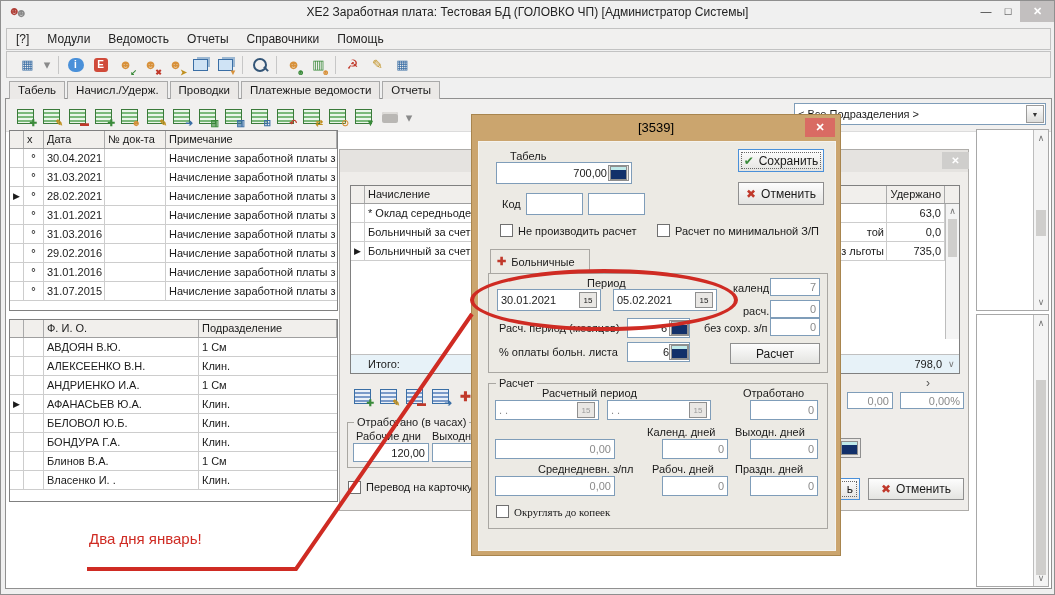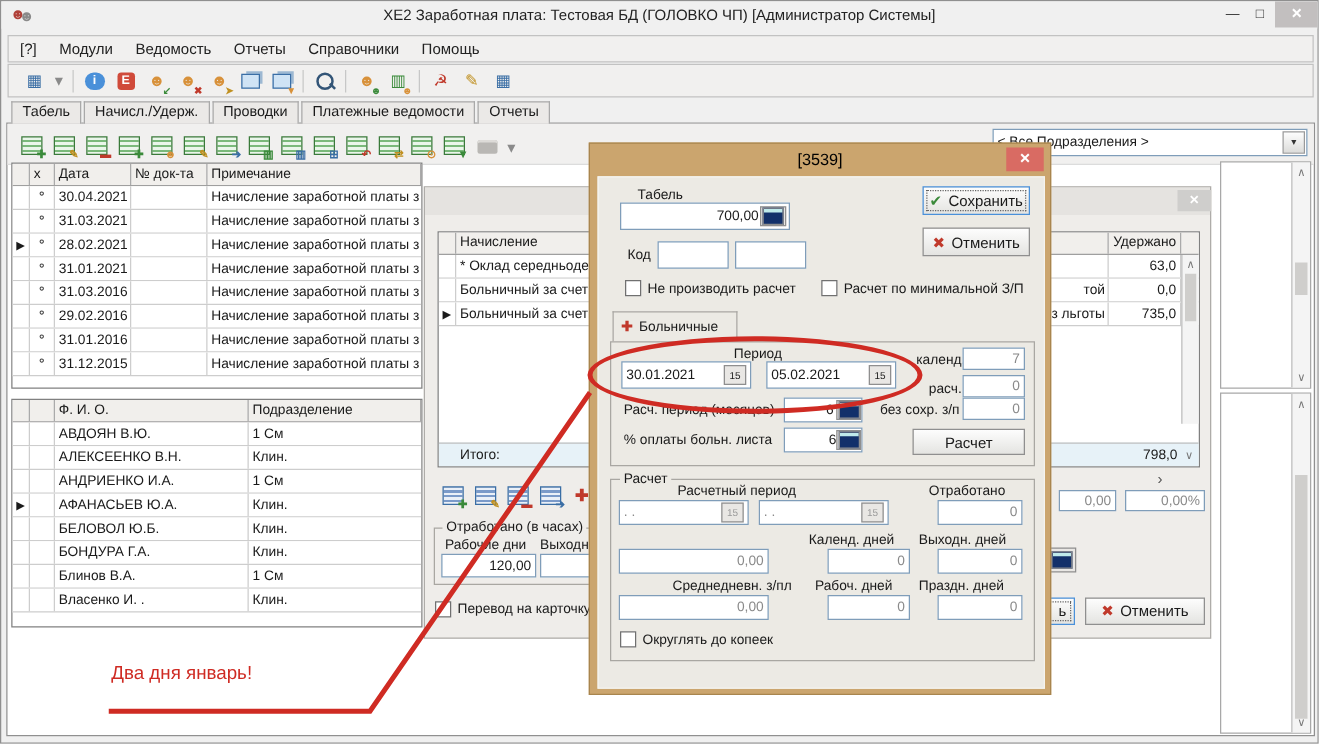--- a/index.html
+++ b/index.html
@@ -290,21 +290,21 @@
     <div class="grow">
         <span class="gcell c-sel"></span>
         <span class="gcell c-x dotc">°</span>
         <span class="gcell c-date">31.01.2016</span>
         <span class="gcell c-doc"></span>
         <span class="gcell c-note">Начисление заработной платы з</span>
       </div>
     <div class="grow">
         <span class="gcell c-sel"></span>
         <span class="gcell c-x dotc">°</span>
-        <span class="gcell c-date">31.12.2015</span>
+        <span class="gcell c-date">31.07.2015</span>
         <span class="gcell c-doc"></span>
         <span class="gcell c-note">Начисление заработной платы з</span>
       </div>
   </div>
 
   <div class="abs grid" style="left:8px;top:318px;width:329px;height:183px;z-index:3;">
     <div class="ghead">
       <span class="gcell c-sel"></span>
       <span class="gcell c-x"></span>
       <span class="gcell c-fio">Ф. И. О.</span>
@@ -586,21 +586,21 @@
     <span class="lbl" style="left:180px;top:348px;">Рабоч. дней</span>
     <div class="fld num grayv" style="left:190px;top:361px;width:66px;height:20px;">
         <span>0</span>
       </div>
     <span class="lbl" style="left:263px;top:348px;">Праздн. дней</span>
     <div class="fld num grayv" style="left:278px;top:361px;width:68px;height:20px;">
         <span>0</span>
       </div>
 
     <span class="cb" style="left:24px;top:390px;"></span>
-    <span class="lbl" style="left:42px;top:391px;">Округлять до копеек</span>
+    <span class="lbl" style="left:42px;top:391px;font-family:Liberation Serif, serif;">Округлять до копеек</span>
   </div>
 
   <div class="red-el"></div>
   <div class="annot" style="left:88px;top:529px;">Два дня январь!</div>
   <svg class="overlay-svg" width="1055" height="595">
     <polyline points="86,568 295,568 471,313" fill="none" stroke="#cf2b23" stroke-width="4"></polyline>
   </svg>
 
 </div>
 

